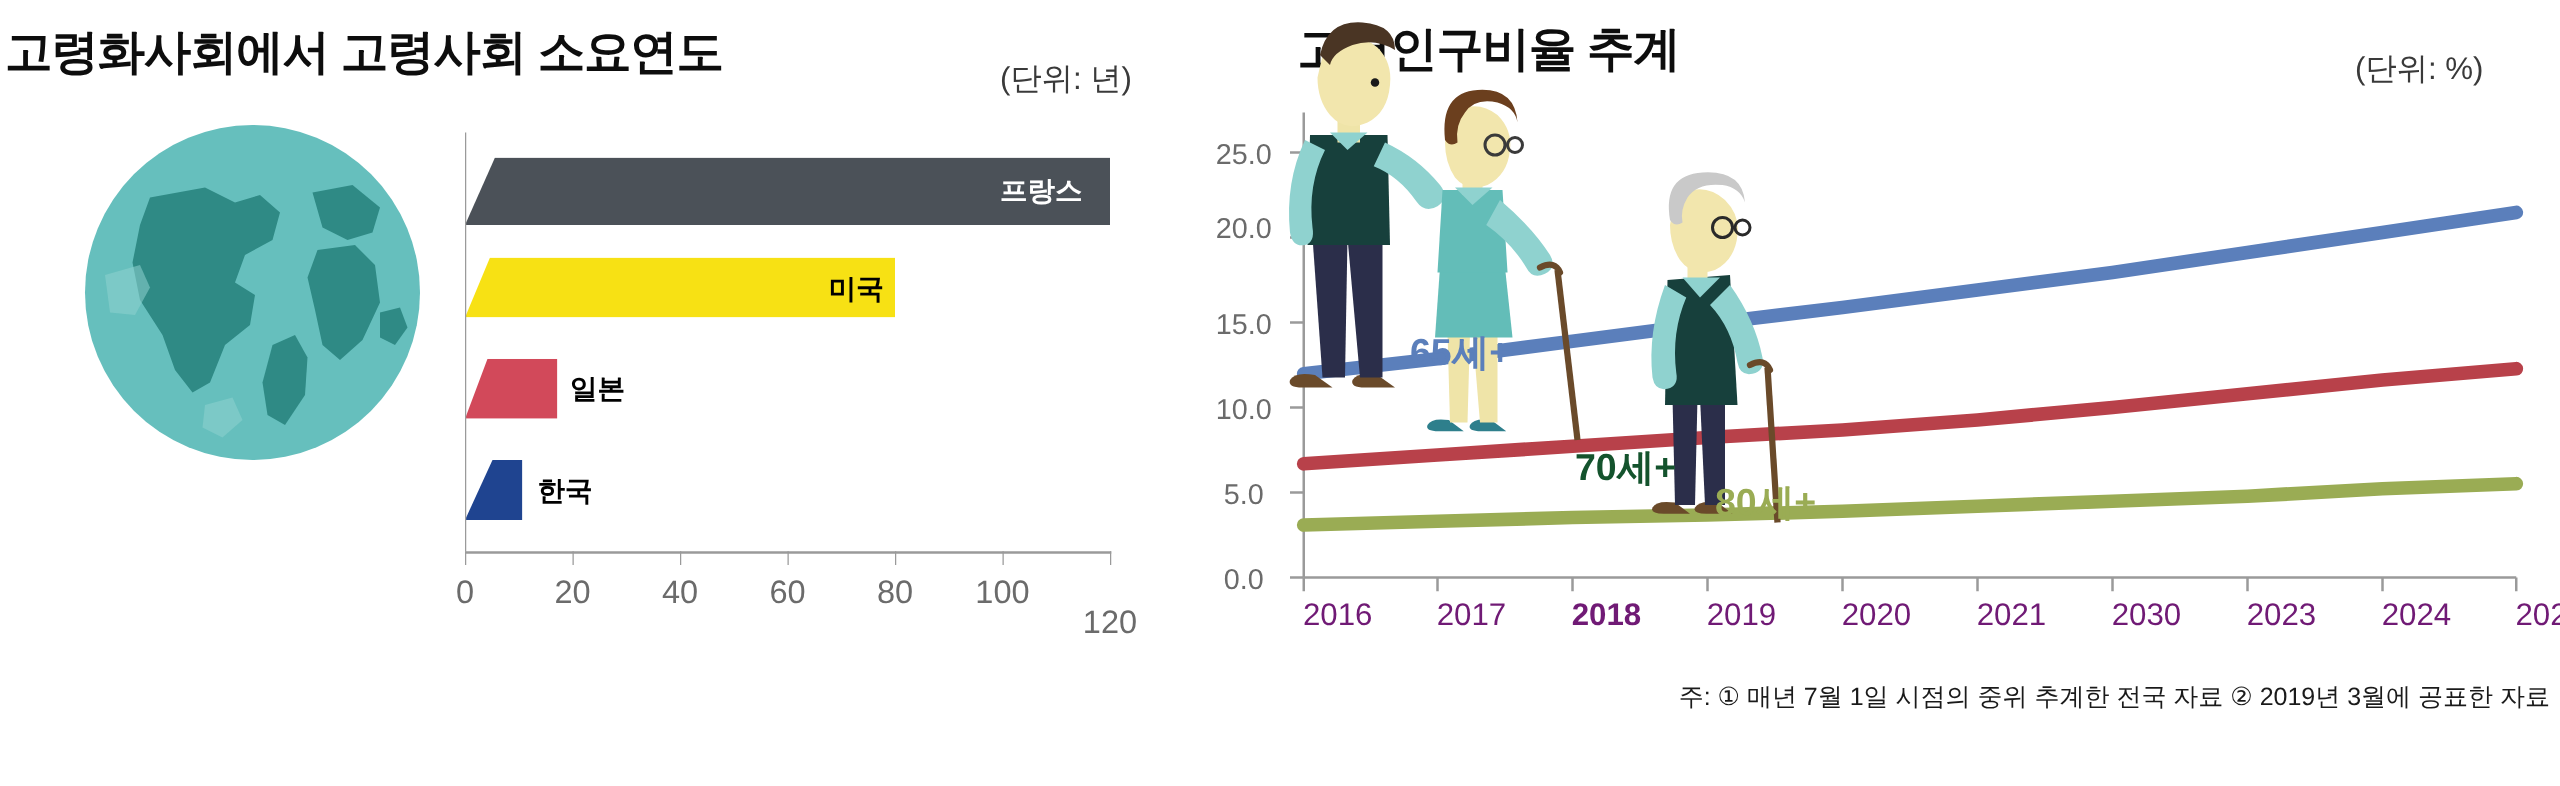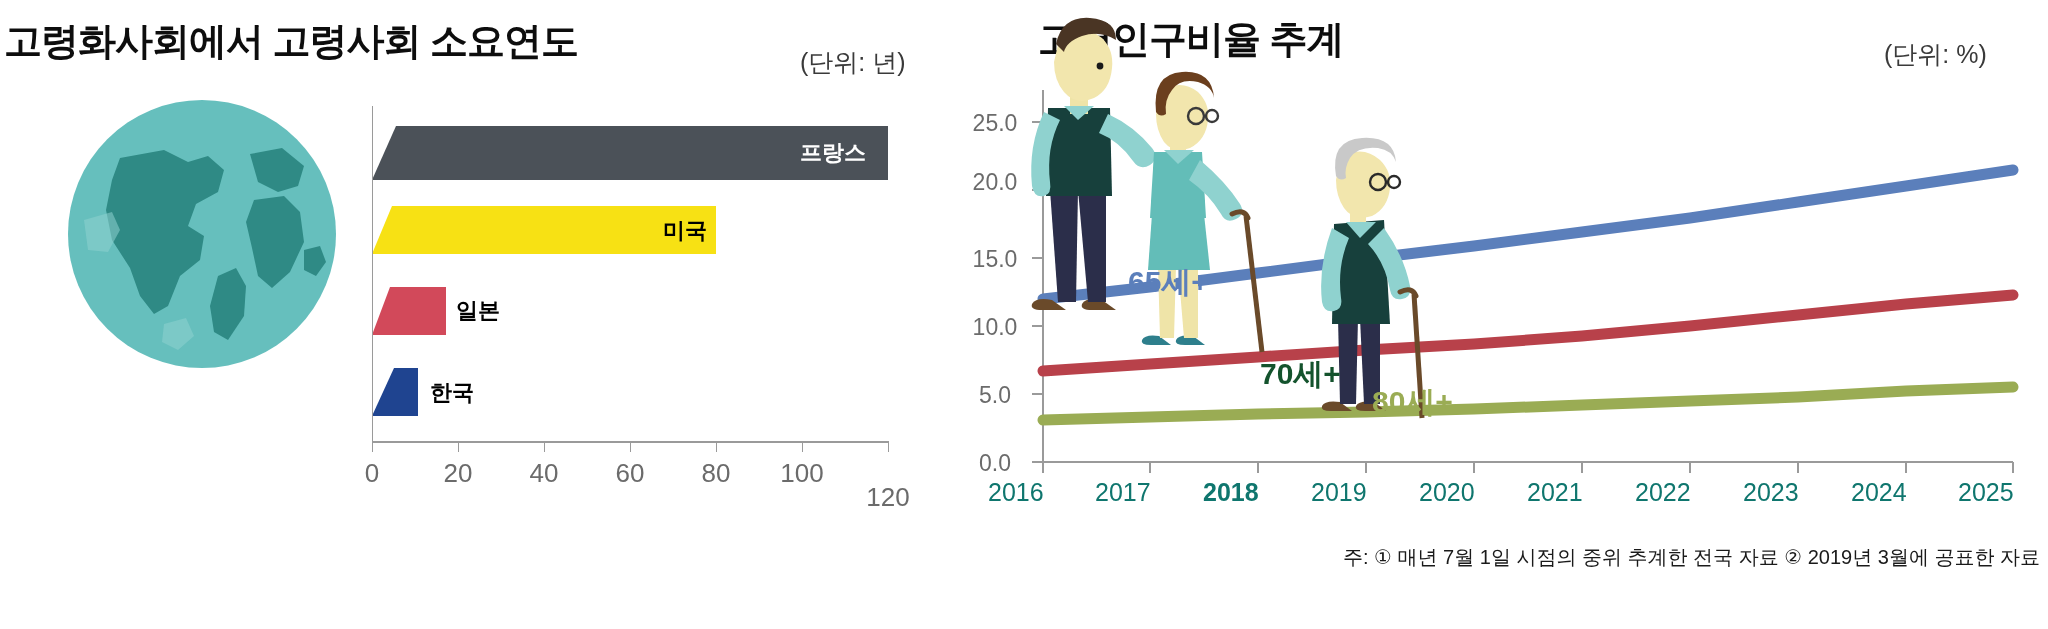--- a/index.html
+++ b/index.html
@@ -47,22 +47,22 @@
     text-align:center;white-space:nowrap;
   }
 
   
   #line-area{position:absolute;left:0;top:0;width:1088px;height:629px;}
   .ytick-text{
     position:absolute;font-size:23px;color:#6b6b6b;
     text-align:center;white-space:nowrap;width:70px;
   }
   .xtick-text{
-    position:absolute;font-size:25px;color:#0f766e;
-    text-align:left;white-space:nowrap;width:110px;
+    position:absolute;font-size:25px;color:#701a75;
+    text-align:right;white-space:nowrap;width:110px;
   }
   .series-label{
     position:absolute;font-size:30px;font-weight:bold;white-space:nowrap;
   }
   .footnote{
     position:absolute;right:8px;font-size:20px;color:#1a1a1a;
     white-space:nowrap;text-align:left;
   }
   #note-line{top:544px;}
   #source-line{top:578px;}
@@ -300,20 +300,20 @@
     <div class="series-label" style="left: 168px; top: 262px; color: rgb(91, 127, 187);">65세+</div>
     <div class="series-label" style="left: 300px; top: 354px; color: #14532d;">70세+</div>
     <div class="series-label" style="left: 412px; top: 382px; color: rgb(154, 172, 84);">80세+</div>
 
     <div class="xtick-text" style="left:28px;top:478px;">2016</div>
     <div class="xtick-text" style="left:135px;top:478px;">2017</div>
     <div class="xtick-text" style="left:243px;top:478px;font-weight:bold;">2018</div>
     <div class="xtick-text" style="left:351px;top:478px;">2019</div>
     <div class="xtick-text" style="left:459px;top:478px;">2020</div>
     <div class="xtick-text" style="left:567px;top:478px;">2021</div>
-    <div class="xtick-text" style="left:675px;top:478px;">2022</div>
+    <div class="xtick-text" style="left:675px;top:478px;">2030</div>
     <div class="xtick-text" style="left:783px;top:478px;">2023</div>
     <div class="xtick-text" style="left:891px;top:478px;">2024</div>
     <div class="xtick-text" style="left:998px;top:478px;">2025</div>
   </div>
 
   <div class="footnote" id="note-line">주: ① 매년 7월 1일 시점의 중위 추계한 전국 자료 ② 2019년 3월에 공표한 자료</div>
 </div>
 
 </body></html>

